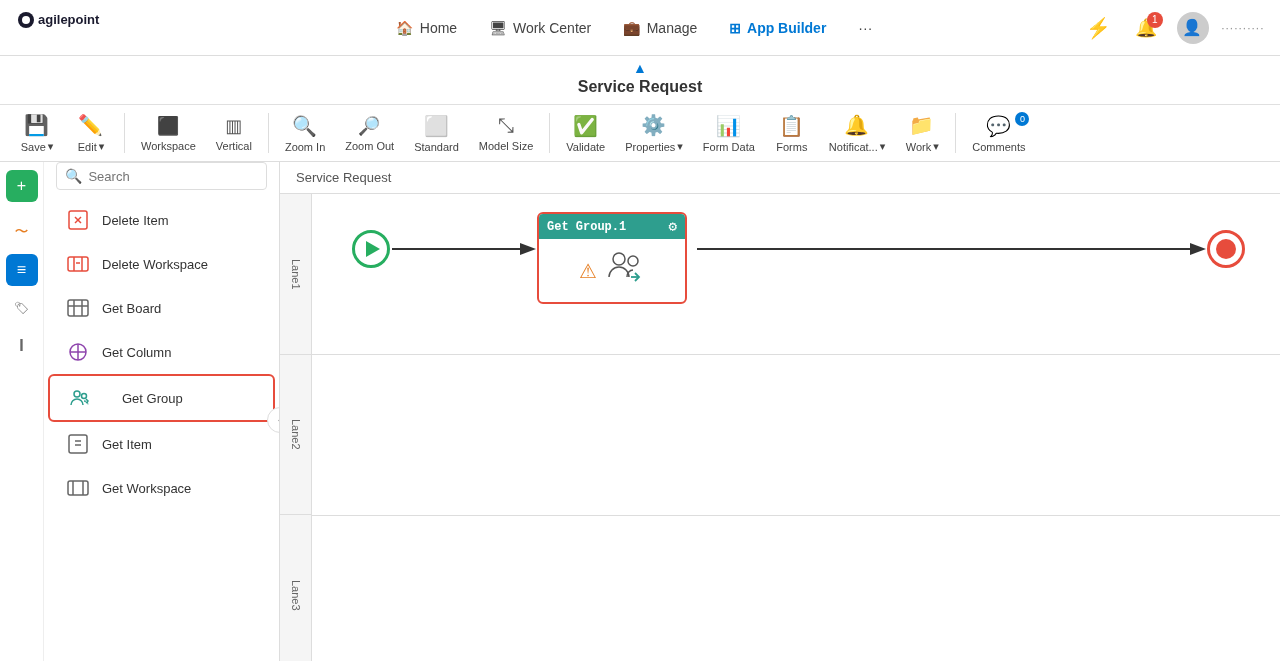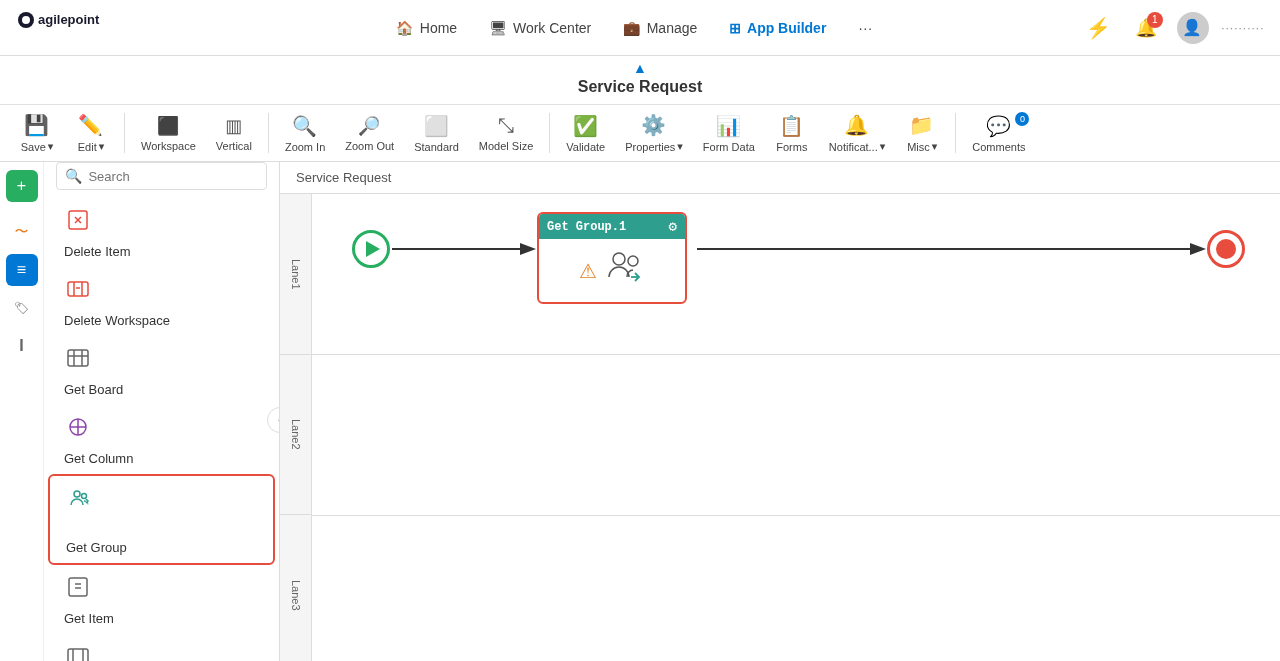--- a/index.html
+++ b/index.html
@@ -100,22 +100,22 @@
     .search-box {
       margin: 0 12px 8px; display: flex; align-items: center;
       border: 1px solid #ddd; border-radius: 4px; padding: 5px 8px; gap: 6px;
     }
     .search-box input {
       border: none; outline: none; flex: 1; font-size: 13px; color: #555;
       background: none;
     }
     .search-icon { color: #999; font-size: 14px; }
     .lib-item {
-      display: flex; gap: 10px; padding: 8px 16px;
-      cursor: pointer; border-radius: 4px; margin: 0 4px; flex-direction: column;
+      display: flex; align-items: center; gap: 10px; padding: 8px 16px;
+      cursor: pointer; border-radius: 4px; margin: 0 4px;
     }
     .lib-item.selected { border: 2px solid #e74c3c; border-radius: 6px; background: #fff; gap: 28px; }
     .lib-item-icon { width: 28px; height: 28px; display: flex; align-items: center; justify-content: center; }
     .lib-item-label { font-size: 13px; color: #333; }
 
     
     .canvas-area {
       flex: 1; overflow: hidden; position: relative; background: #f8f9fa;
     }
     .canvas-header {
@@ -304,21 +304,21 @@
   <button class="toolbar-btn">
     <span class="tb-icon">🔔</span>
     <span class="tb-label">
       <span>Notificat...</span> 
         <span>▾</span>
     </span>
   </button>
   <button class="toolbar-btn">
     <span class="tb-icon">📁</span>
     <span class="tb-label">
-      <span>Misc</span> 
+      <span>Work</span> 
         <span>▾</span>
     </span>
   </button>
   <div class="toolbar-separator"></div>
   <div class="tb-btn-wrap">
     <button class="toolbar-btn">
       <span class="tb-icon">💬</span>
       <span class="tb-label">Comments</span>
     </button>
     <span class="tb-badge">0</span>

